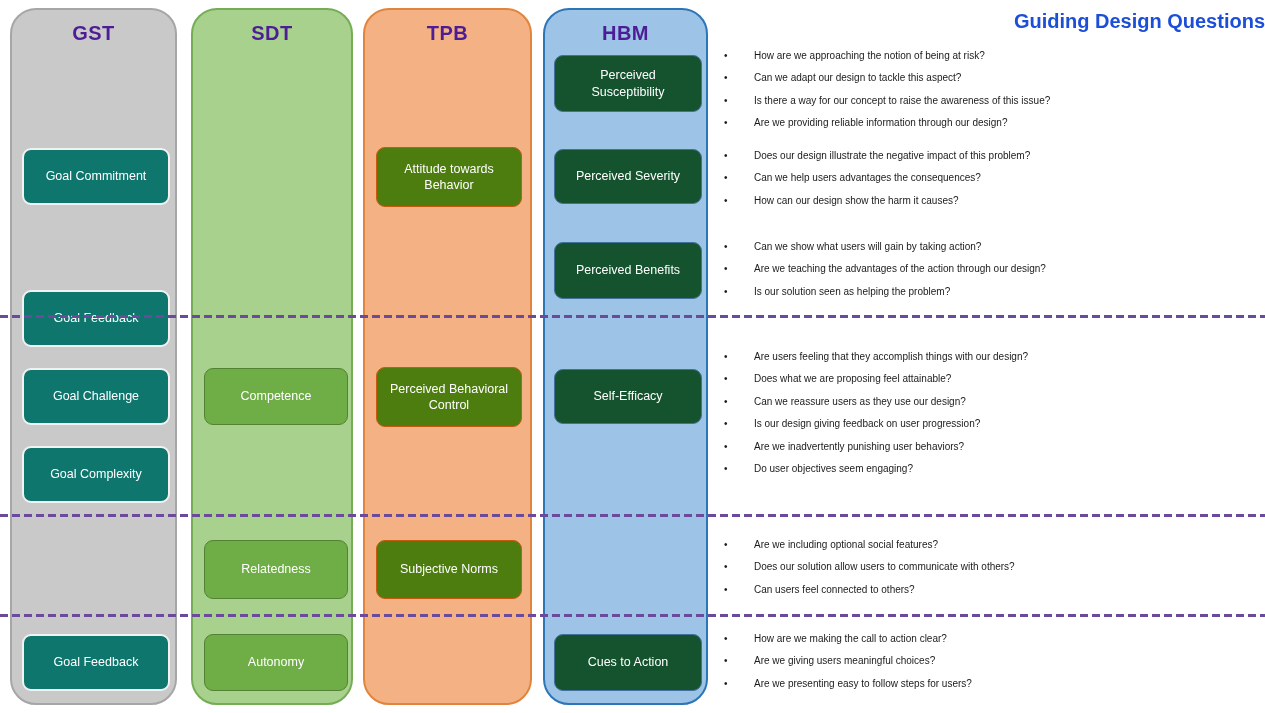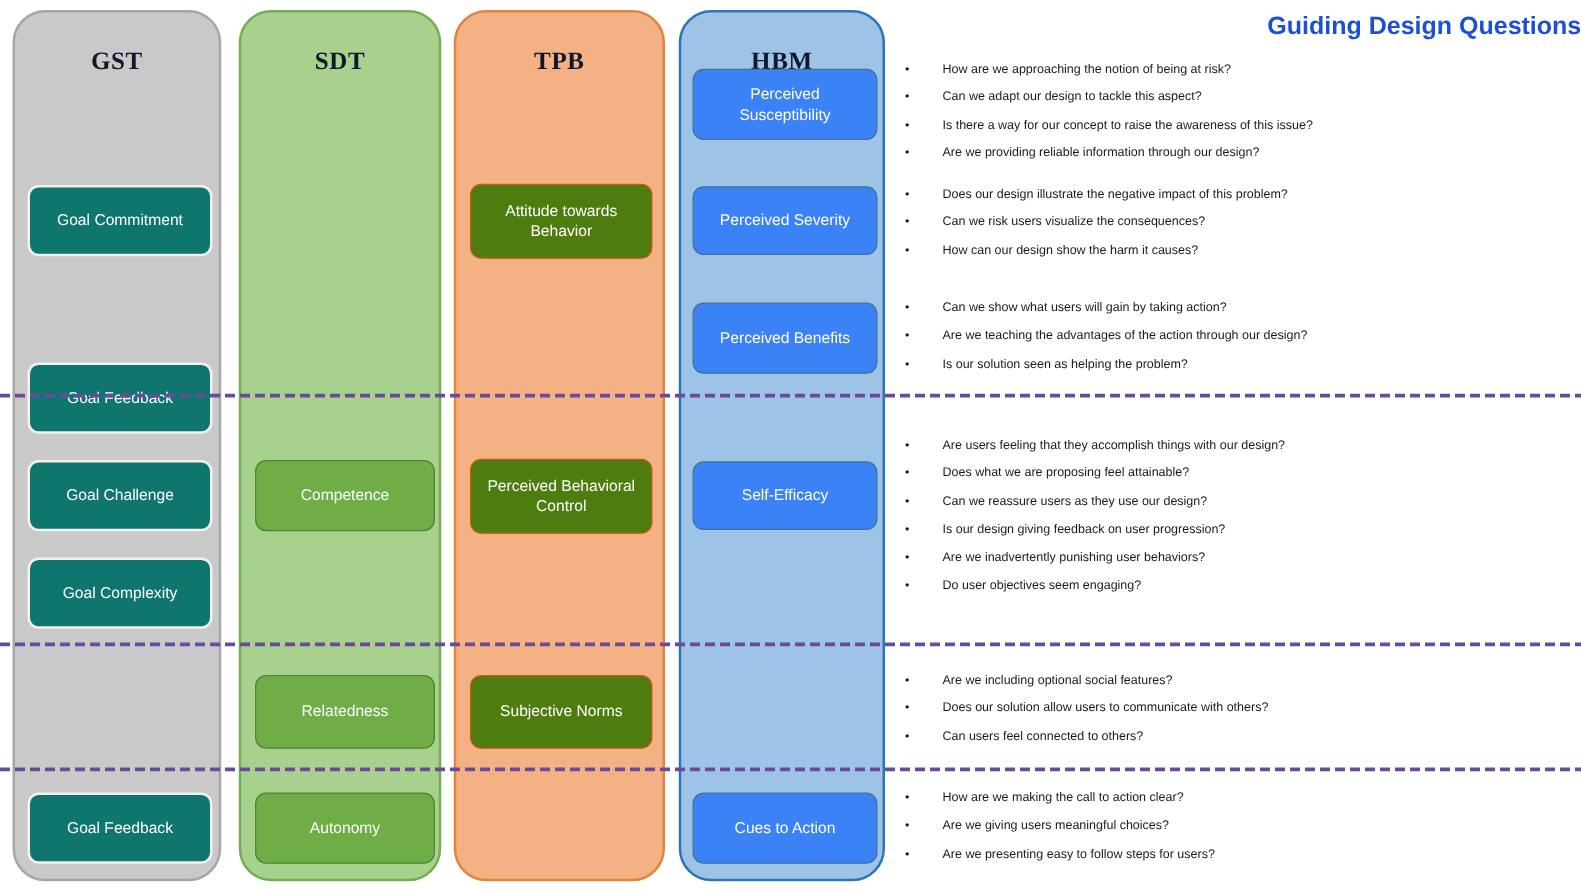--- a/index.html
+++ b/index.html
@@ -18,47 +18,46 @@
     height: 697px;
     border-radius: 26px;
     box-sizing: border-box;
     z-index: 1;
   }
   .col-gray   { left: 10px;  width: 167px; background: #c9c9c9; border: 2px solid #a6a6a6; }
   .col-green  { left: 191px; width: 162px; background: #a9d18e; border: 2px solid #74ad54; }
   .col-orange { left: 363px; width: 169px; background: #f4b183; border: 2px solid #e1853e; }
   .col-blue   { left: 543px; width: 165px; background: #9dc3e6; border: 2px solid #2e75b6; }
   .col-header {
-    margin-top: 28px;
+    margin-top: 12px;
     text-align: center;
     font-size: 20px;
     font-weight: bold;
-    color: #0f172a;
+    color: #4c1d95;
     letter-spacing: 0.5px;
-    font-family: Liberation Serif, serif;
   }
   
   .box {
     position: absolute;
     border-radius: 9px;
     box-sizing: border-box;
     display: flex;
     align-items: center;
     justify-content: center;
     text-align: center;
     color: #ffffff;
     font-size: 12.5px;
     line-height: 1.3;
     padding: 3px 8px;
     z-index: 3;
   }
   .box-gray   { background: #0f766e; border: 2px solid #f2f2f2; left: 10px; width: 148px; }
   .box-green  { background: #6fad47; border: 1px solid #548235; left: 11px; width: 144px; }
   .box-orange { background: #4d7c0f; border: 1px solid #c55a11; left: 11px; width: 146px; }
-  .box-blue   { background: #3b82f6; border: 1px solid #41719c; left: 9px;  width: 148px; }
+  .box-blue   { background: #14532d; border: 1px solid #41719c; left: 9px;  width: 148px; }
   
   .divider {
     position: absolute;
     left: 0;
     width: 1265px;
     height: 3px;
     z-index: 2;
     background: repeating-linear-gradient(90deg, #6b4a9b 0 8px, transparent 8px 12px);
   }
   
@@ -141,21 +140,21 @@
 
   <ul class="qgroup" style="top:45px">
     <li>How are we approaching the notion of being at risk?</li>
     <li>Can we adapt our design to tackle this aspect?</li>
     <li>Is there a way for our concept to raise the awareness of this issue?</li>
     <li>Are we providing reliable information through our design?</li>
   </ul>
 
   <ul class="qgroup" style="top:145px">
     <li>Does our design illustrate the negative impact of this problem?</li>
-    <li>Can we risk users visualize the consequences?</li>
+    <li>Can we help users advantages the consequences?</li>
     <li>How can our design show the harm it causes?</li>
   </ul>
 
   <ul class="qgroup" style="top:236px">
     <li>Can we show what users will gain by taking action?</li>
     <li>Are we teaching the advantages of the action through our design?</li>
     <li>Is our solution seen as helping the problem?</li>
   </ul>
 
   <ul class="qgroup" style="top:346px">

